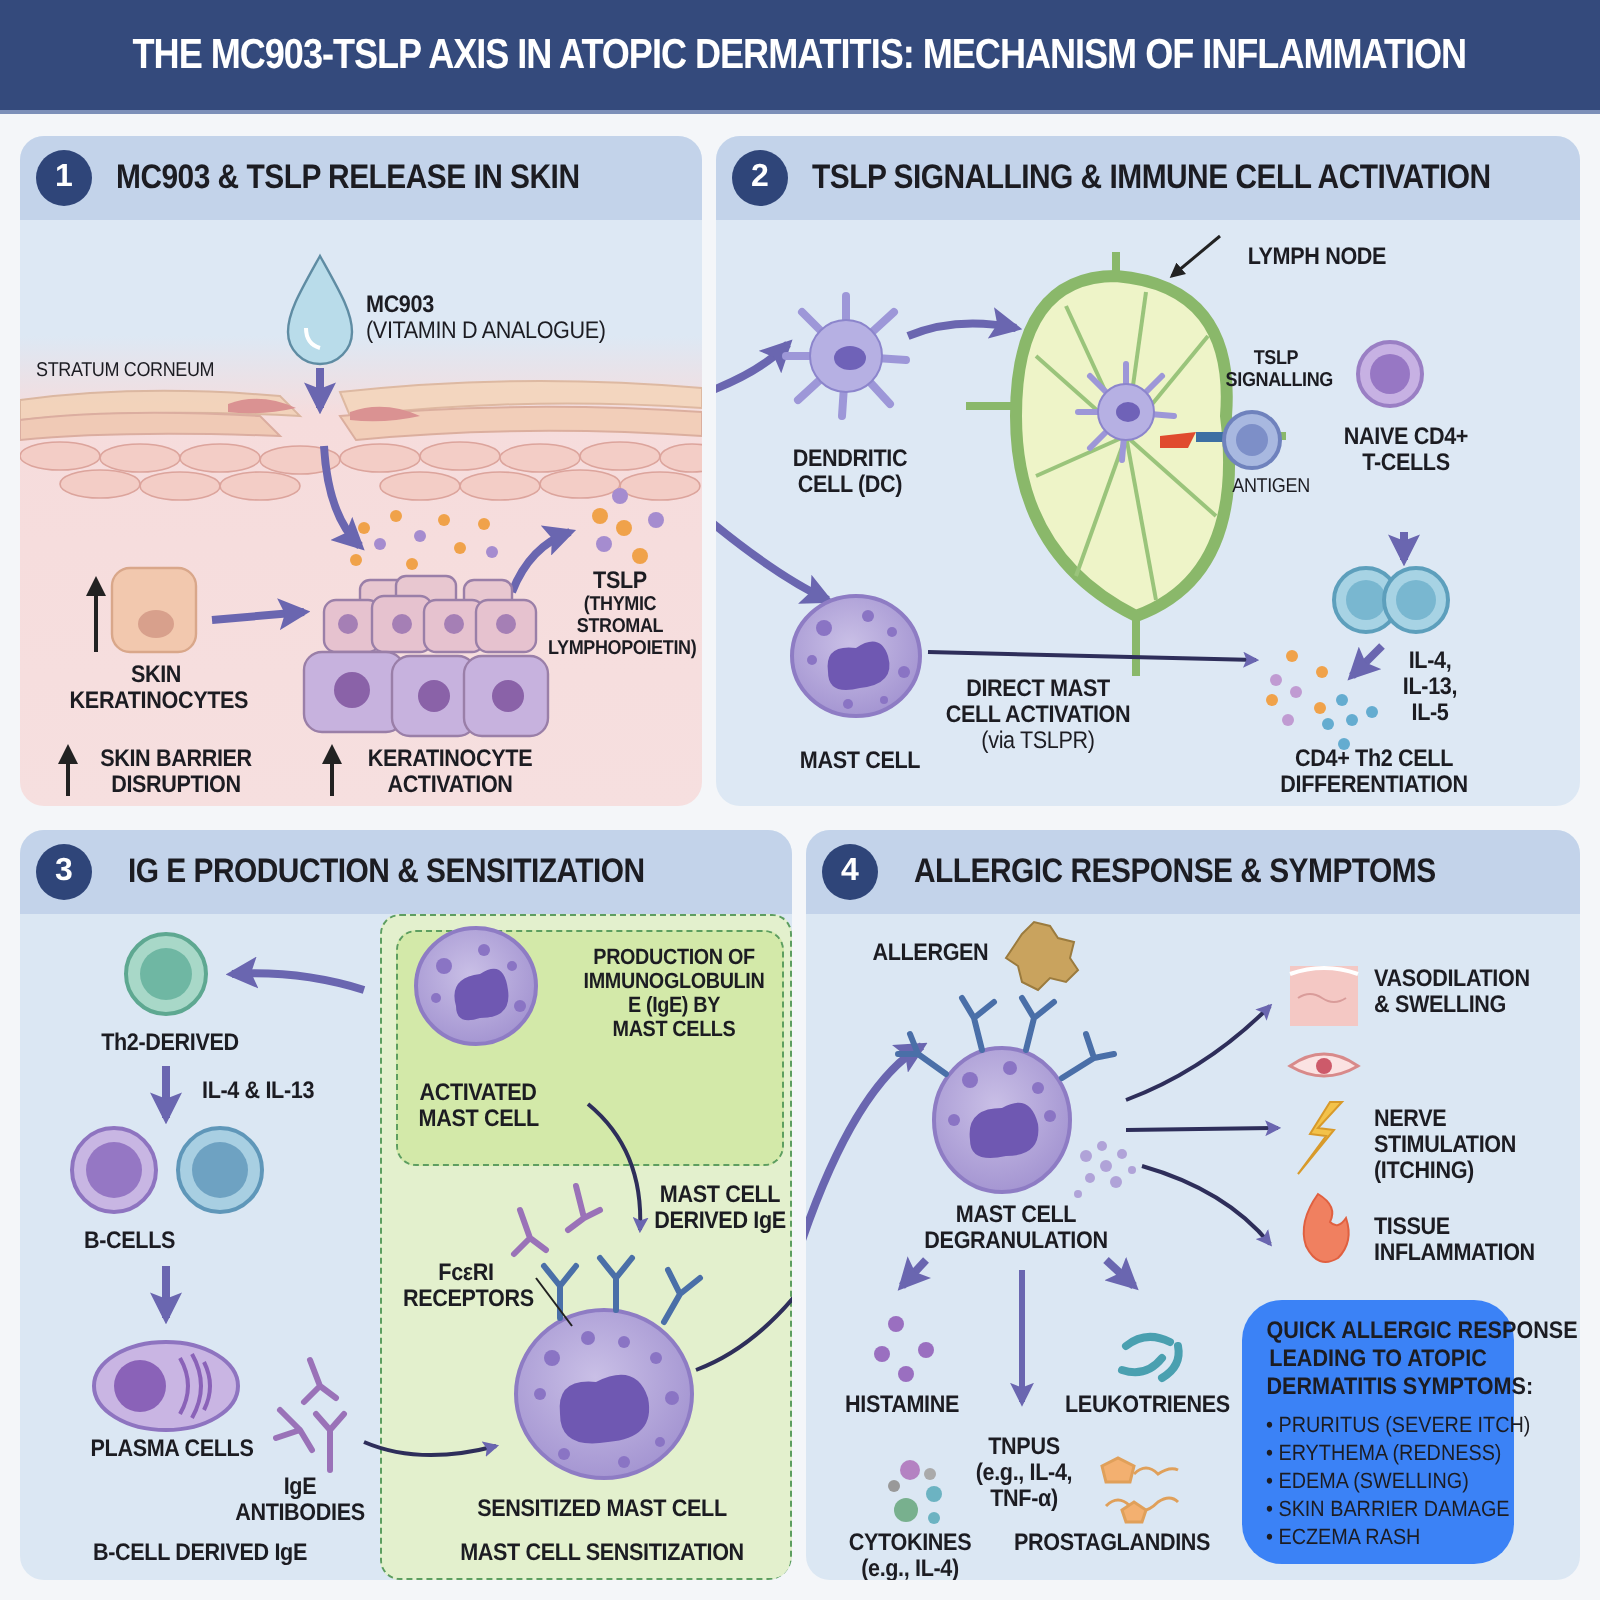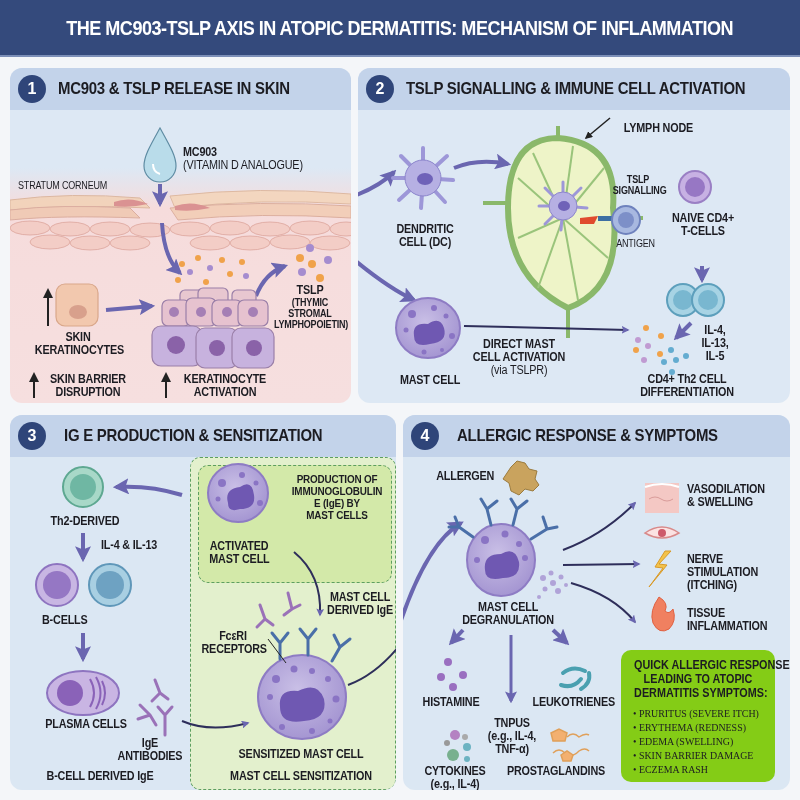--- a/index.html
+++ b/index.html
@@ -15,23 +15,23 @@
   .p2 { left: 358px; top: 68px; width: 432px; height: 335px; background: #dde8f4; }
   .p3 { left: 10px; top: 415px; width: 386px; height: 375px; background: #dbe7f3; }
   .p4 { left: 403px; top: 415px; width: 387px; height: 375px; background: #dbe7f3; }
   svg.art { position: absolute; left: 0; top: 0; }
   .lbl { position: absolute; font-weight: 700; font-size: 12px; line-height: 13px; text-align: center; white-space: nowrap; transform: scaleX(0.9); letter-spacing: -0.2px; }
   .lbl.left { text-align: left; transform-origin: left center; }
   .thin { font-weight: 400; }
   .sm { font-size: 10px; line-height: 11px; }
   .green-zone { position: absolute; left: 180px; top: 42px; width: 206px; height: 333px; background: #e3f0cd; border: 1.5px dashed #5d9e60; border-radius: 10px; }
   .green-inner { position: absolute; left: 188px; top: 50px; width: 194px; height: 118px; background: #d3e9a9; border: 1.5px dashed #5d9e60; border-radius: 10px; }
-  .quick-box { position: absolute; left: 218px; top: 235px; width: 154px; height: 132px; background: #84cc16; border-radius: 10px; padding: 8px 6px; }
+  .quick-box { position: absolute; left: 218px; top: 235px; width: 136px; height: 132px; background: #3b82f6; border-radius: 20px; padding: 8px 6px; }
   .quick-box h3 { font-size: 12px; line-height: 14px; text-align: center; font-weight: 700; transform: scaleX(0.9); white-space: nowrap; }
-  .quick-box ul { list-style: none; margin-top: 6px; padding-left: 6px; font-family: Liberation Serif, serif; }
+  .quick-box ul { list-style: none; margin-top: 6px; padding-left: 6px; }
   .quick-box li { font-size: 11px; line-height: 14px; white-space: nowrap; transform: scaleX(0.9); transform-origin: left center; }
   .quick-box li::before { content: "• "; }
 </style>
 </head>
 <body>
 
 <div class="title-bar">
   <h1>THE MC903-TSLP AXIS IN ATOPIC DERMATITIS: MECHANISM OF INFLAMMATION</h1>
 </div>
 

